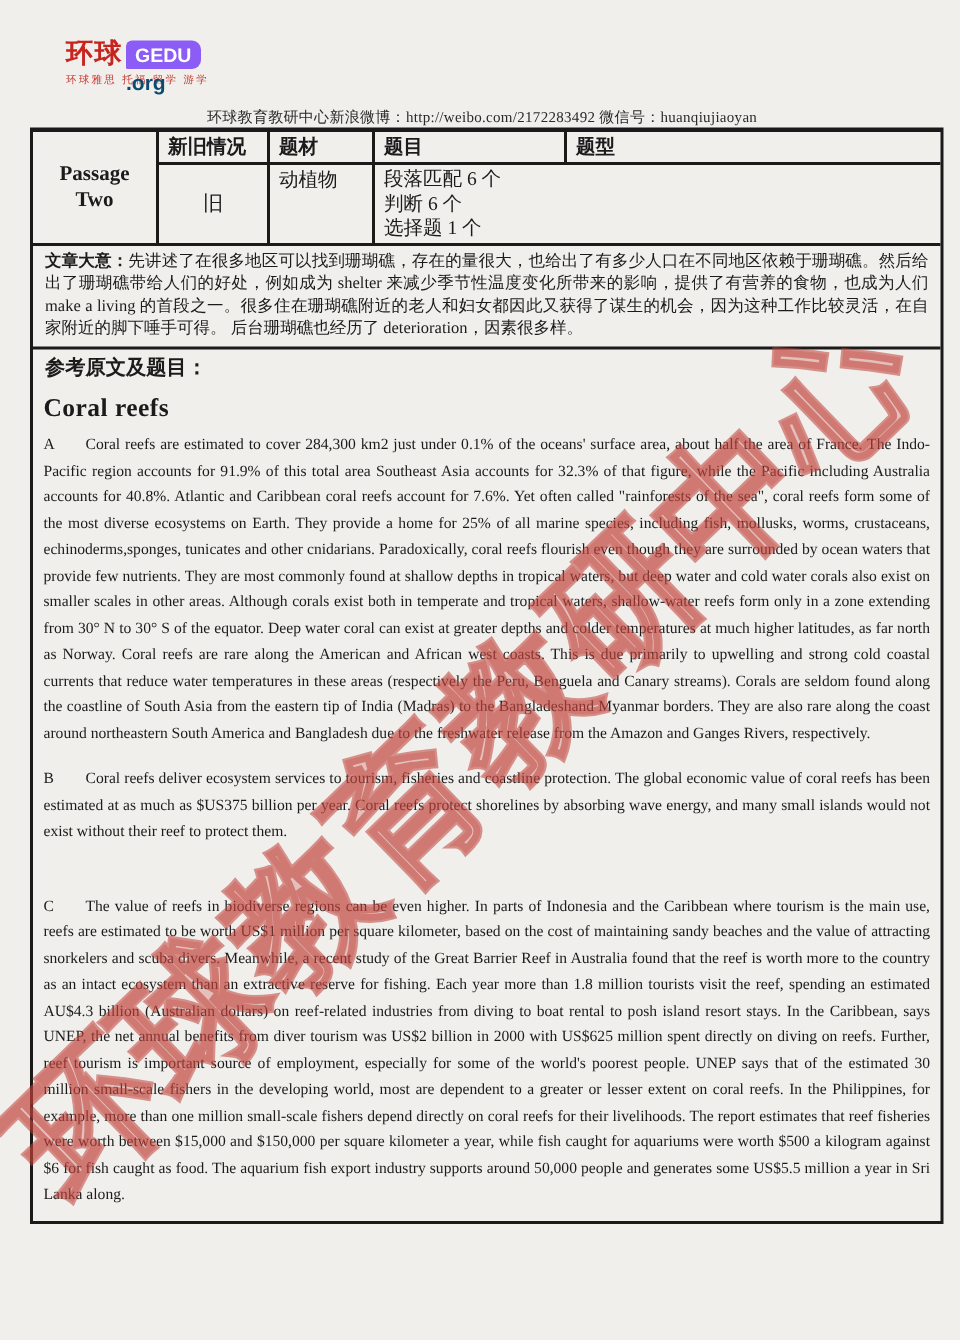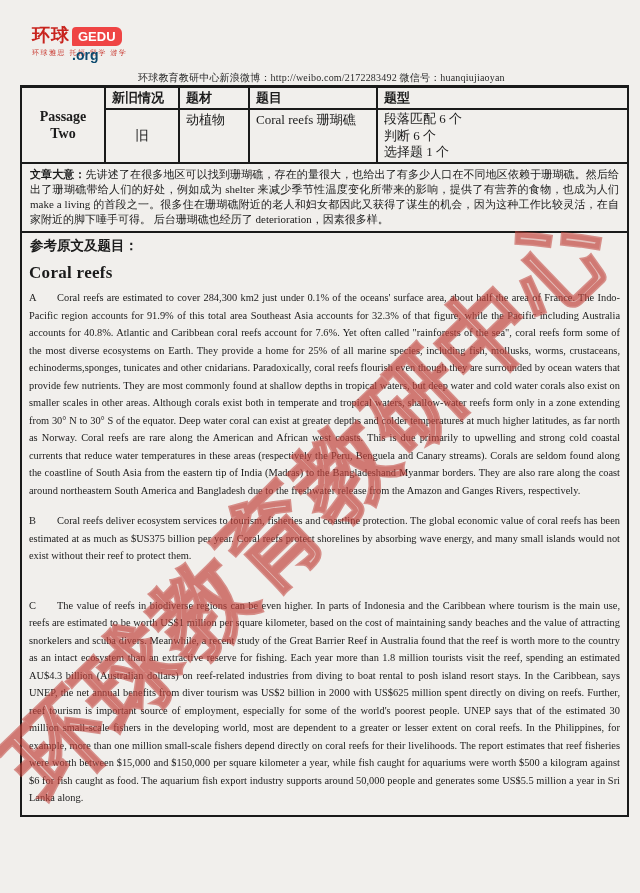--- a/index.html
+++ b/index.html
@@ -5,25 +5,25 @@
   html,body{margin:0;padding:0;}
   body{
     width:640px;height:893px;
     background:#f1efec;
     font-family:"Liberation Serif","DejaVu Serif",serif;
     color:#1b1b1b;
     position:relative;
     overflow:hidden;
   }
   
-  .logo{position:absolute;left:32px;top:26px;width:130px;}
+  .logo{position:absolute;left:44px;top:26px;width:130px;}
   .logo-cn{font-weight:bold;font-size:18px;line-height:19px;color:#c8241e;letter-spacing:1px;}
   .gedu-badge{
     position:absolute;left:40px;top:1px;
-    background:#ef4444;color:#fff;
+    background:#8b5cf6;color:#fff;
     font-family:"Liberation Sans",sans-serif;
     font-weight:bold;font-size:13px;line-height:13px;
     padding:3px 6px;border-radius:4px 6px 6px 1px;
   }
   .logo-org{
     position:absolute;left:40px;top:21px;
     color:#0c4a6e;font-family:"Liberation Sans",sans-serif;
     font-weight:bold;font-size:14px;
   }
   .logo-tagline{
@@ -113,21 +113,20 @@
 <div class="main-box">
 
   <div class="info-table">
     <div class="cell passage-cell first">Passage Two</div>
     <div class="cell hdr">新旧情况</div>
     <div class="cell hdr">题材</div>
     <div class="cell hdr">题目</div>
     <div class="cell hdr">题型</div>
     <div class="cell status-cell">旧</div>
     <div class="cell subject-cell">动植物</div>
-    <div class="cell title-cell">Coral reefs 珊瑚礁</div>
     <div class="cell types-cell">
       <div>段落匹配 6 个</div>
       <div>判断 6 个</div>
       <div>选择题 1 个</div>
     </div>
   </div>
 
   <div class="summary-block">
     <span class="summary-label">文章大意：</span><span>先讲述了在很多地区可以找到珊瑚礁，存在的量很大，也给出了有多少人口在不同地区依赖于珊瑚礁。然后给出了珊瑚礁带给人们的好处，例如成为 shelter 来减少季节性温度变化所带来的影响，提供了有营养的食物，也成为人们 make a living 的首段之一。很多住在珊瑚礁附近的老人和妇女都因此又获得了谋生的机会，因为这种工作比较灵活，在自家附近的脚下唾手可得。 后台珊瑚礁也经历了 deterioration，因素很多样。</span>
   </div>

